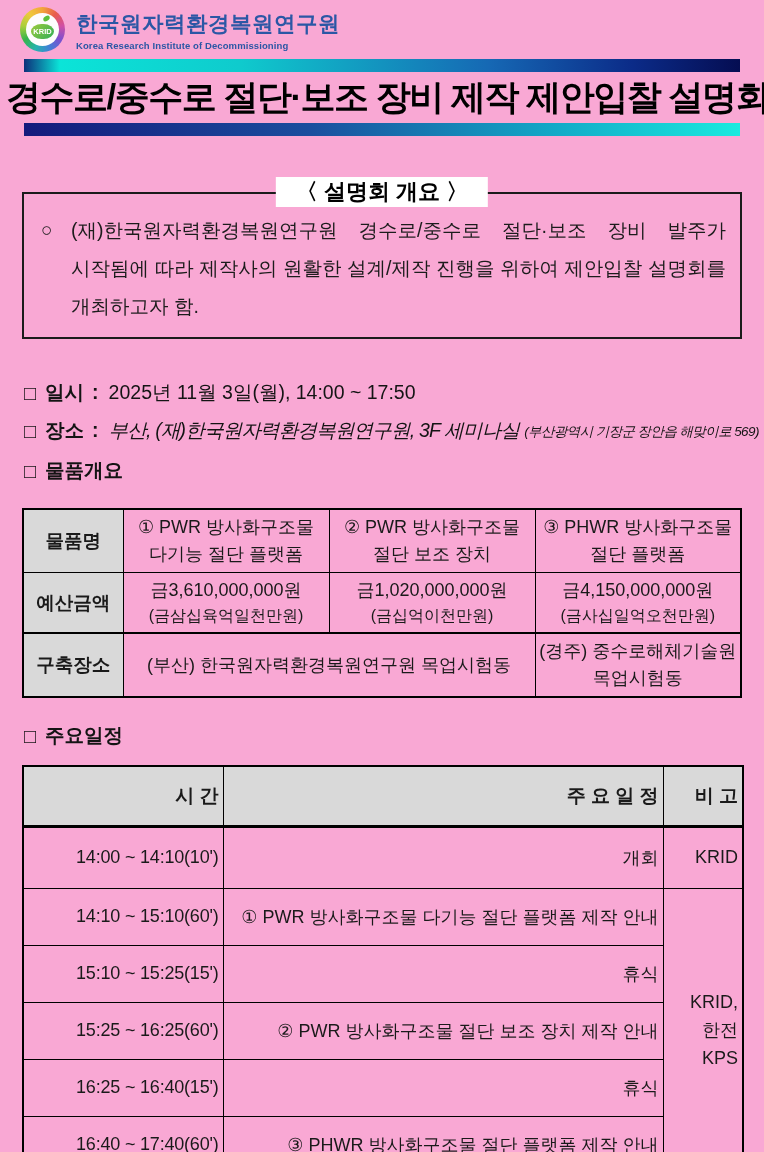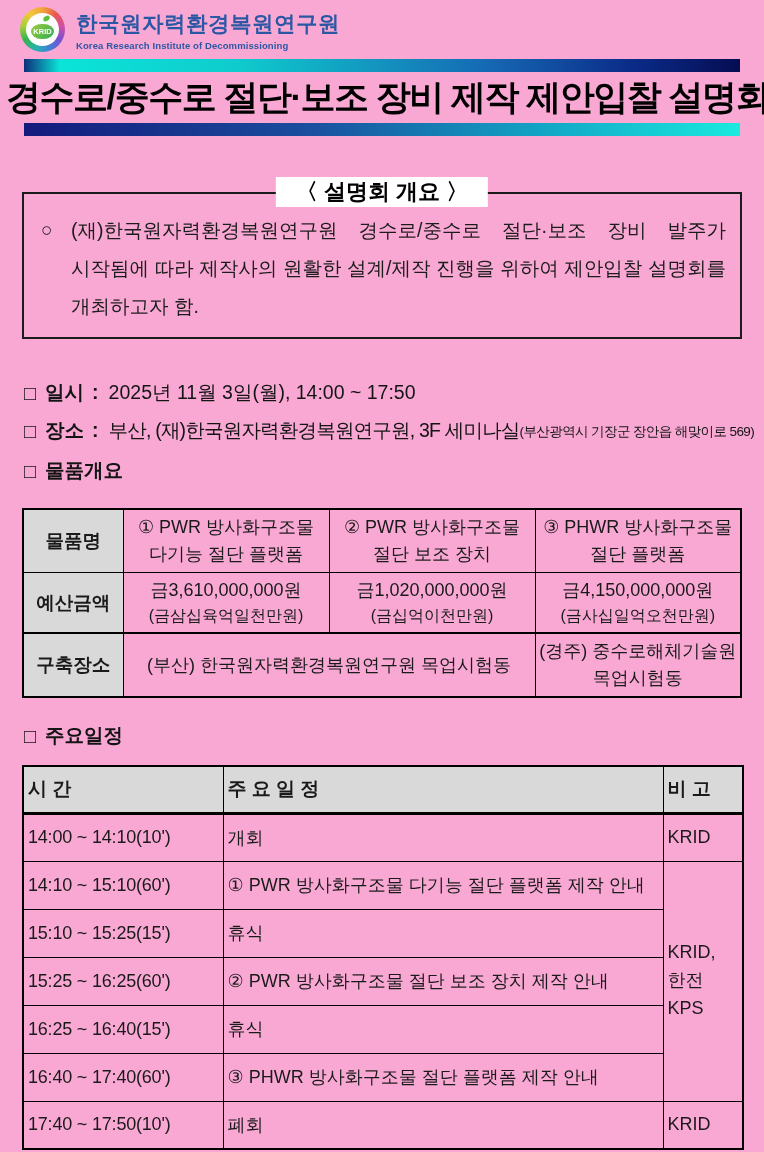--- a/index.html
+++ b/index.html
@@ -51,44 +51,44 @@
     position:relative; padding-left:31px; color:#1c1c1c;
   }
   .overview-bullet { position:absolute; left:1px; top:0; font-size:19px; }
 
   
   .info-line { display:flex; align-items:baseline; margin:11px 0 0 24px; font-size:19.5px; color:#141414; white-space:nowrap; }
   .info-line.first { margin-top:40px; }
   .sq { font-size:20px; margin-right:9px; position:relative; top:1px; }
   .info-label { font-weight:bold; }
   .info-sep { font-weight:bold; margin:0 10px 0 8px; }
-  .venue-value { letter-spacing:-0.8px; }
-  .venue-note { font-size:13.5px; letter-spacing:-0.6px; position:relative; top:-1px; }
+  .venue-value { letter-spacing:-0.8px;font-style:italic; }
+  .venue-note { font-size:13.5px; letter-spacing:-0.6px; margin-left:5px; position:relative; top:-1px;font-style:italic; }
   .section-line { display:flex; align-items:baseline; margin:13px 0 0 24px; font-size:19.5px; font-weight:bold; color:#141414; }
 
   
   table { border-collapse:collapse; table-layout:fixed; }
   .items-table { width:720px; margin:24px 22px 0 22px; border:2.5px solid #000; }
   .items-table th, .items-table td {
     border:1px solid #000; text-align:center; vertical-align:middle;
     font-size:18px; line-height:1.5; padding:4px 2px; color:#1a1a1a;
   }
   .items-table th { background:var(--table_header_bg); font-weight:bold; font-size:18.5px; }
   .col-head { width:100px; }
   .items-table tr.r1 { height:57px; }
   .items-table tr.r2 { height:56px; }
   .items-table tr.r3 { height:61px; }
   .items-table tr.r3 th, .items-table tr.r3 td { border-top:2px solid #000; }
   .budget-sub { font-size:16px; }
 
   
   .schedule-table { width:720px; margin:16px 22px 0 22px; border:2.5px solid #000; }
   .schedule-table th, .schedule-table td {
-    border:1px solid #000; text-align:left; vertical-align:middle; color:#1a1a1a;
-    font-size:18px; padding:2px 4px;
+    border:1px solid #000; text-align:right; vertical-align:middle; color:#1a1a1a;
+    font-size:18px; padding:16px 4px;
   }
   .schedule-table thead th {
     background:var(--table_header_bg); font-weight:bold; font-size:19px; height:47px; border-bottom:3px solid #000;
   }
   .schedule-table tbody td { height:48px; }
   .td-time { font-size:17.5px; letter-spacing:-0.2px; }
   .td-note { font-size:17px; line-height:1.55; }
   .w-time { width:200px; } .w-event { width:440px; } .w-note { width:80px; }
 </style>
 </head>

